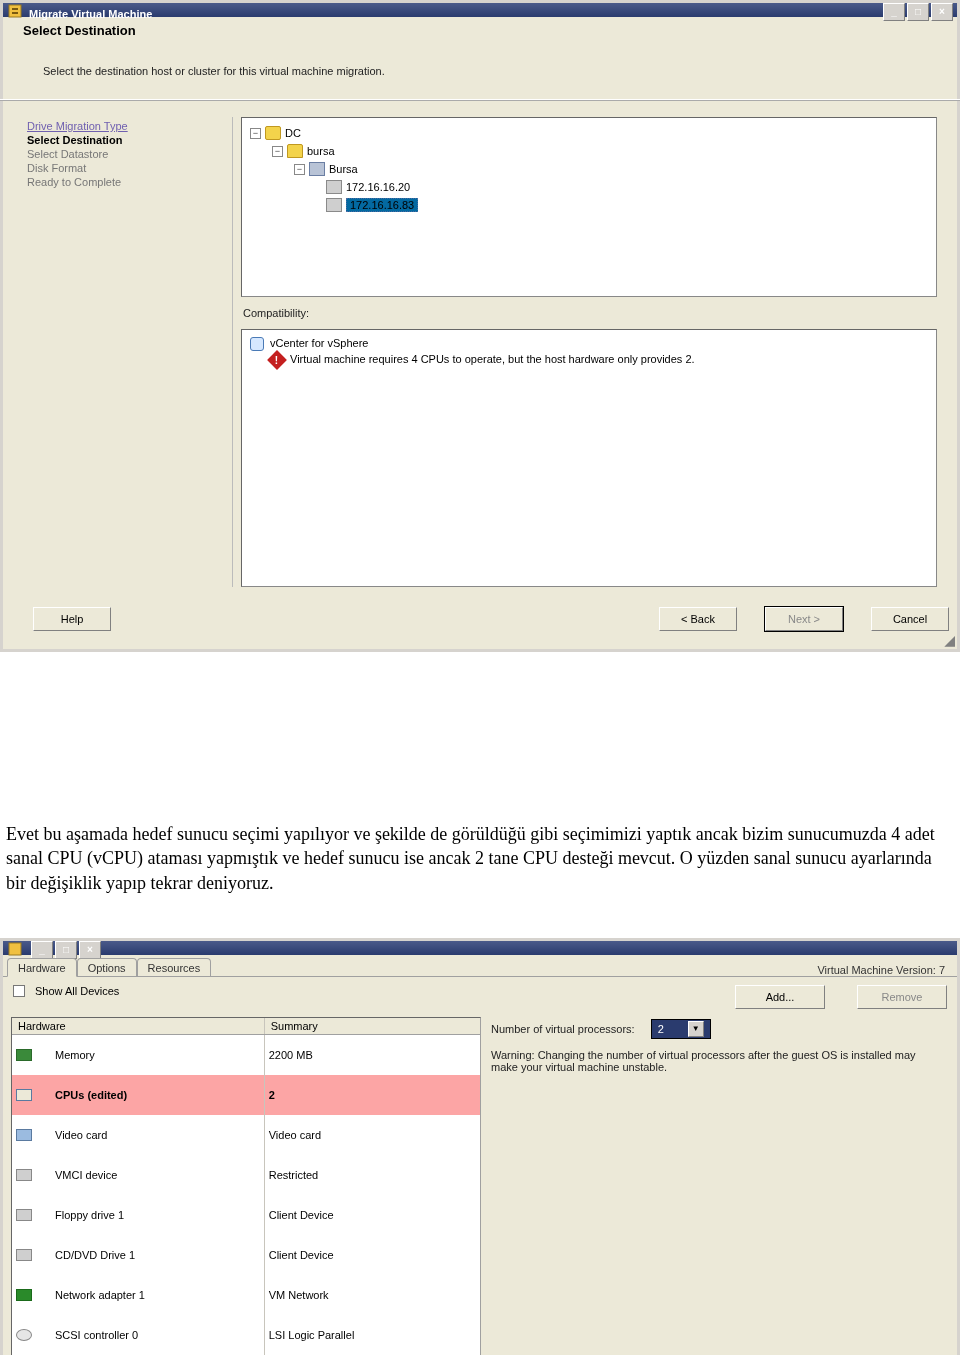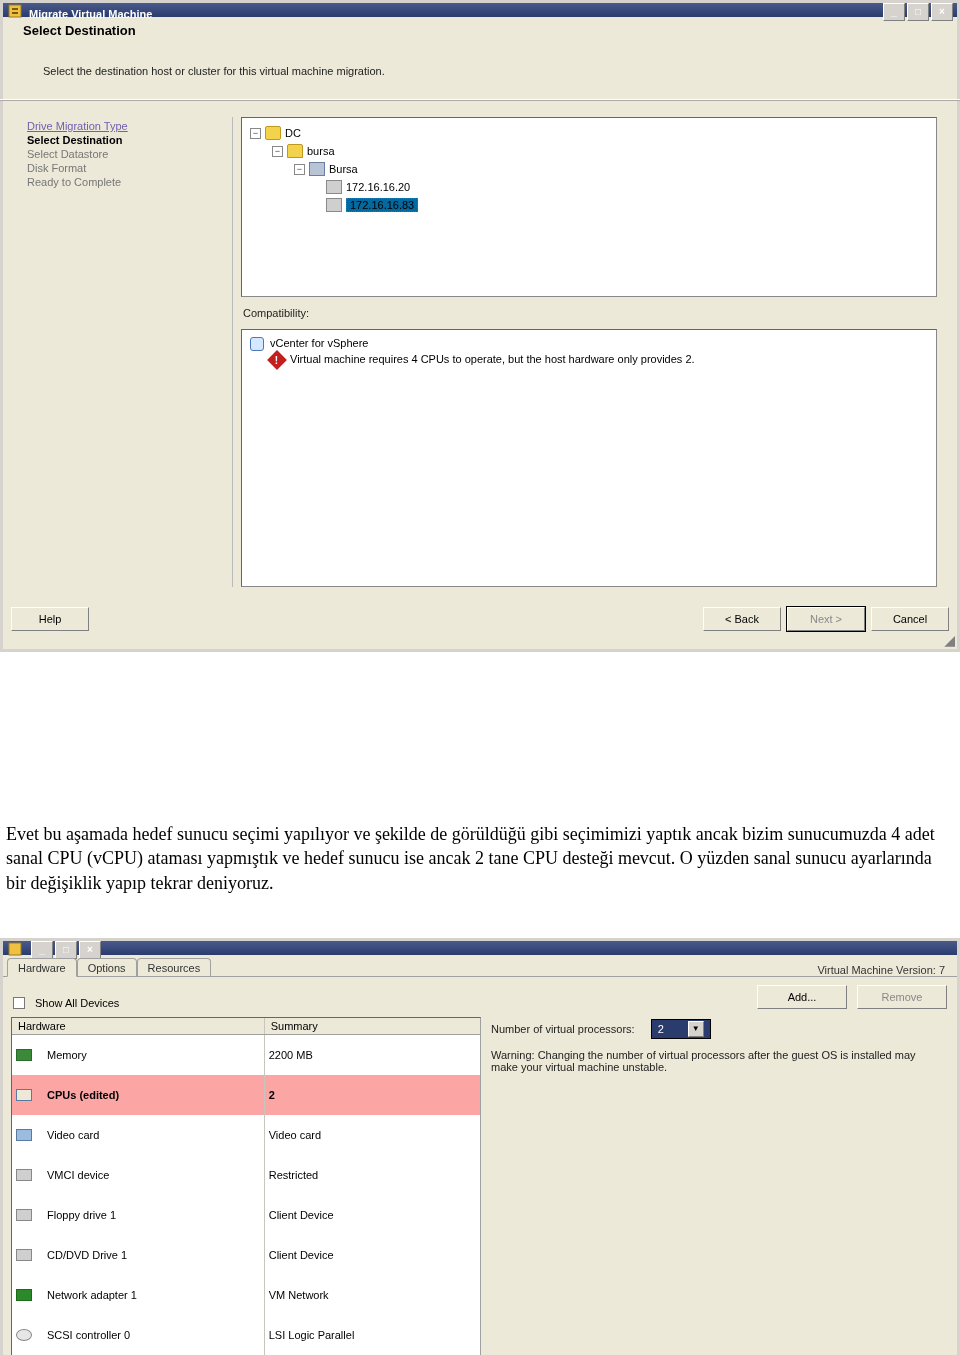--- a/index.html
+++ b/index.html
@@ -77,21 +77,21 @@
     width:14px; height:14px; background:#c41f1f; transform:rotate(45deg);
     display:inline-flex; align-items:center; justify-content:center;
   }
   .err-icon span { transform:rotate(-45deg); color:#fff; font-weight:bold; font-size:10px; }
 
   .btnrow { display:flex; gap:6px; padding:8px 8px 4px; }
   .btnrow .spacer { flex:1; }
   .btn {
     min-width:78px; height:24px; background:#ece9d8;
     border:1px solid #808080; border-top-color:#fff; border-left-color:#fff;
-    display:flex; align-items:center; justify-content:center;
+    display:flex; align-items:center; justify-content:center;margin-left:22px;
   }
   .btn.disabled { color:#888; }
   .btn.default { outline:1px solid #000; }
 
   
   .article {
     font-family: Georgia, "Times New Roman", serif;
     font-size:18px; line-height:1.35; padding:0 6px; margin:170px 0 43px 0;
   }
 
@@ -100,34 +100,34 @@
   .tab {
     padding:3px 10px 2px; background:#ece9d8;
     border:1px solid #a0a0a0; border-bottom:none;
     border-top-left-radius:4px; border-top-right-radius:4px;
     color:#333; font-size:11px;
   }
   .tab.active { background:#ece9d8; border-bottom:1px solid #ece9d8; font-weight:normal; position:relative; top:1px; }
   .tab-area { border-top:1px solid #a0a0a0; padding:6px 8px; }
   .vmver { margin-left:auto; padding:4px 8px 0; color:#333; font-size:11px; }
 
-  #vmprops .toolbar { display:flex; align-items:flex-end; gap:10px; padding:2px 2px 8px; }
+  #vmprops .toolbar { display:flex; align-items:flex-start; gap:10px; padding:2px 2px 8px; }
   .chk { width:12px; height:12px; border:1px solid #777; background:#fff; display:inline-block; }
 
   #vmprops .split { display:flex; gap:10px; }
   .hw-table {
     flex:0 0 470px; border:1px solid #a0a0a0; background:#fff;
     border-top-color:#666; border-left-color:#666;
   }
   .hw-head { display:flex; background:#ece9d8; border-bottom:1px solid #a0a0a0; }
   .hw-head div { padding:2px 6px; font-size:11px; }
   .col-hw { width:54%; border-right:1px solid #c8c5bc; }
   .col-sum { width:46%; }
   .hw-row { display:flex; }
-  .hw-row .col-hw { display:flex; align-items:center; gap:15px; padding:1px 4px; }
+  .hw-row .col-hw { display:flex; align-items:center; gap:23px; padding:1px 4px; }
   .hw-row .col-sum { padding:14px 4px; }
   .hw-row.selected { background:#fca5a5; }
   .hw-row.selected .col-hw, .hw-row.selected .col-sum { font-weight:bold; }
   .dev-icon { width:16px; height:12px; display:inline-block; border:1px solid #888; background:#cfcfcf; }
   .dev-icon.mem { background:#3a8a3a; border-color:#2a6a2a; }
   .dev-icon.cpu { background:#ece9d8; border:1px solid #5a7aa0; }
   .dev-icon.video { background:#9bbbe0; border-color:#5a7aa0; }
   .dev-icon.net { background:#2a8a2a; border-color:#1a6a1a; }
   .dev-icon.scsi { background:#e6e6e6; border-radius:50%; border-color:#888; }
 

